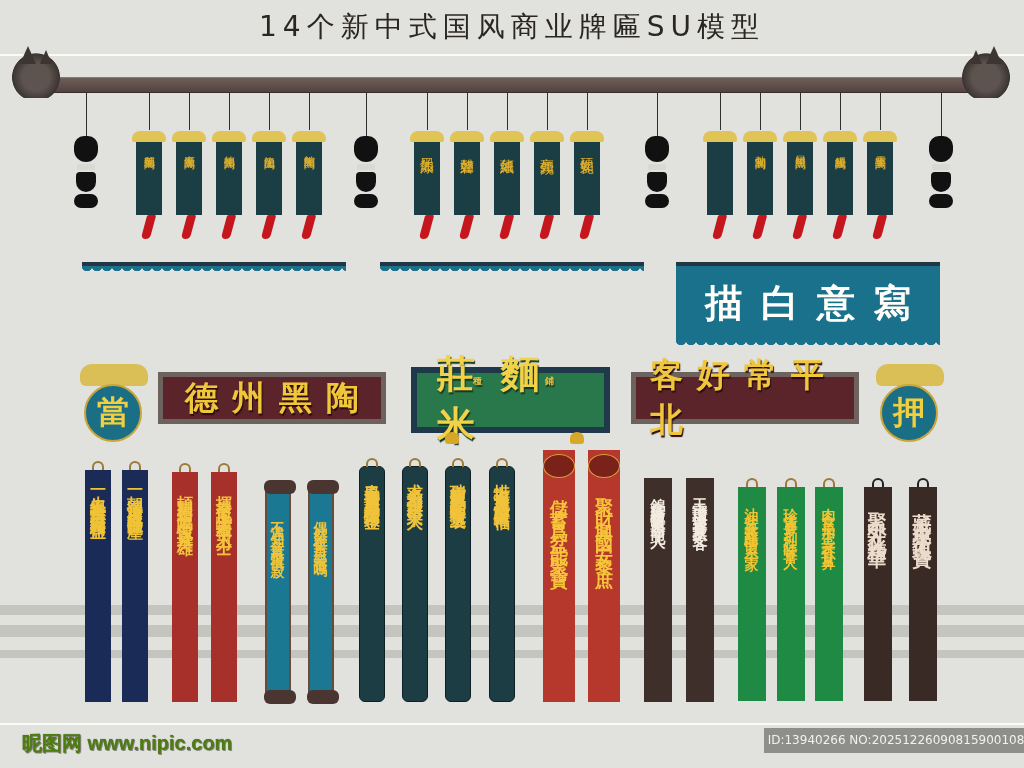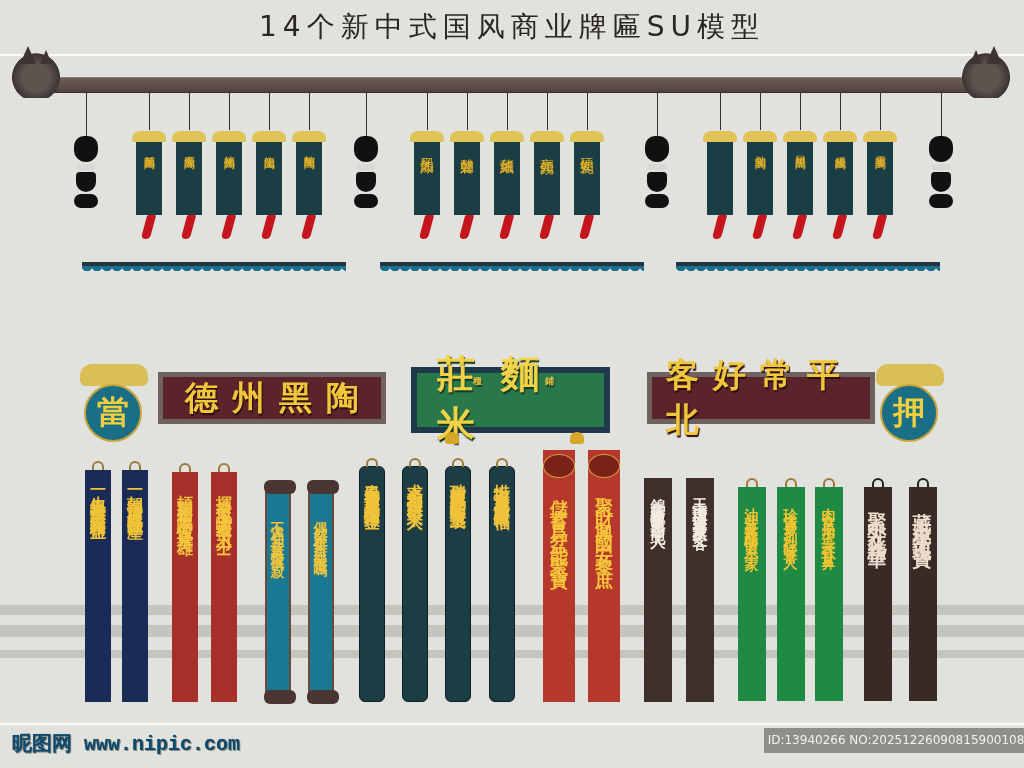--- a/index.html
+++ b/index.html
@@ -114,21 +114,21 @@
   .c-redtall { background:#b6372c; color:#f6c63a; }
   .c-brown { background:#3e2f2b; color:#f3ebe0; }
   .c-green { background:#1f8a43; color:#f2c432; }
   .c-dkbrown { background:#3a2a26; color:#ecdccb; }
   .roll-top, .roll-bot {
     position:absolute; left:-3px; width:32px; height:14px; background:#4a3530; border-radius:6px;
   }
   .orn { width:30px; height:22px; border-radius:50%; background:#7a2119; border:1px solid #d7a13d; margin:4px auto 6px; }
 
   .footer-logo {
-    left:12px; top:730px; font-family:Liberation Mono, monospace; font-size:20px; color:#0c4a6e;
+    left:22px; top:730px; font-family:Liberation Sans, sans-serif; font-size:20px; color:#4d7c0f;
     text-shadow:0 0 1px #6f6f6b, 1px 1px 0 #8a8a85; font-weight:bold;
   }
   .footer-id {
     left:764px; top:728px; width:264px; height:25px; background:#8e8e8a; color:#f1f1ee;
     font-family:"DejaVu Sans", sans-serif; font-size:12px; line-height:25px; text-align:center;
   }
 </style>
 </head>
 <body>
 
@@ -264,39 +264,40 @@
 <div class="abs" style="left:82px; top:262px; width:264px;">
   <div class="banner-rod"></div>
   <div class="scallop"></div>
 </div>
 <div class="abs" style="left:380px; top:262px; width:264px;">
   <div class="banner-rod"></div>
   <div class="scallop"></div>
 </div>
 <div class="abs" style="left:676px; top:262px; width:264px;">
   <div class="banner-rod"></div>
+  <div class="banner" style="height:74px;">描白意寫</div>
   <div class="scallop"></div>
 </div>
 
 <div class="abs med-crown" style="left:80px; top:364px;"></div>
 <div class="abs medallion" style="left:84px; top:384px;">當</div>
 <div class="abs med-crown" style="left:876px; top:364px;"></div>
 <div class="abs medallion" style="left:880px; top:384px;">押</div>
 
 <div class="abs plaque" style="left:158px; top:372px; width:228px; height:52px;">德州黑陶</div>
 <div class="abs center-plaque" style="left:411px; top:367px; width:199px; height:66px;">
   <div class="center-inner">
     <span class="small-caption" style="left:56px;">種</span>
     <span class="small-caption" style="left:128px;">鋪</span>
     <span>莊麵米</span>
   </div>
 </div>
 <div class="abs bell" style="left:445px; top:432px;"></div>
 <div class="abs bell" style="left:570px; top:432px;"></div>
-<div class="abs plaque" style="left:631px; top:372px; width:228px; height:52px;margin-left:16px;">客好常平北</div>
+<div class="abs plaque" style="left:631px; top:372px; width:228px; height:52px;">客好常平北</div>
 
 <div class="abs shadow-band" style="top:605px;"></div>
 <div class="abs shadow-band" style="top:625px; height:12px;"></div>
 <div class="abs shadow-band" style="top:650px; height:8px;"></div>
 
 <div class="abs couplet c-navy" style="left:85px; top:470px; height:232px;">
     <div class="hook"></div>
     <span class="txt">一生學拳千錘百煉顯精益</span>
   </div>
 <div class="abs couplet c-navy" style="left:122px; top:470px; height:232px;">

